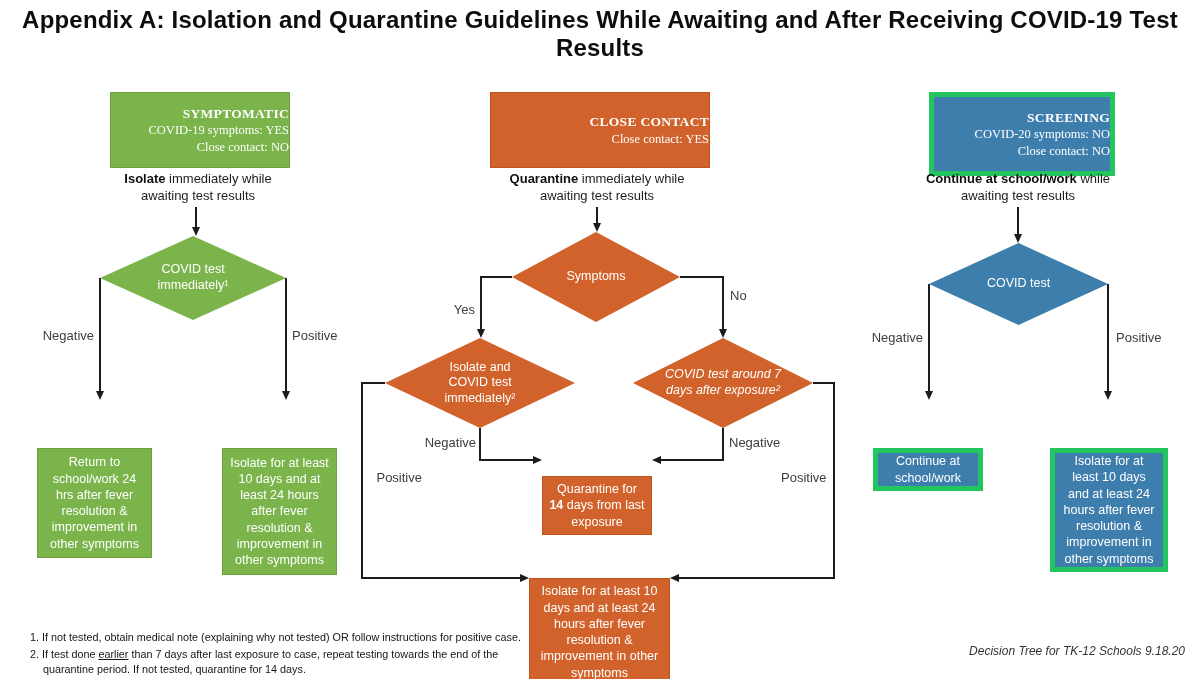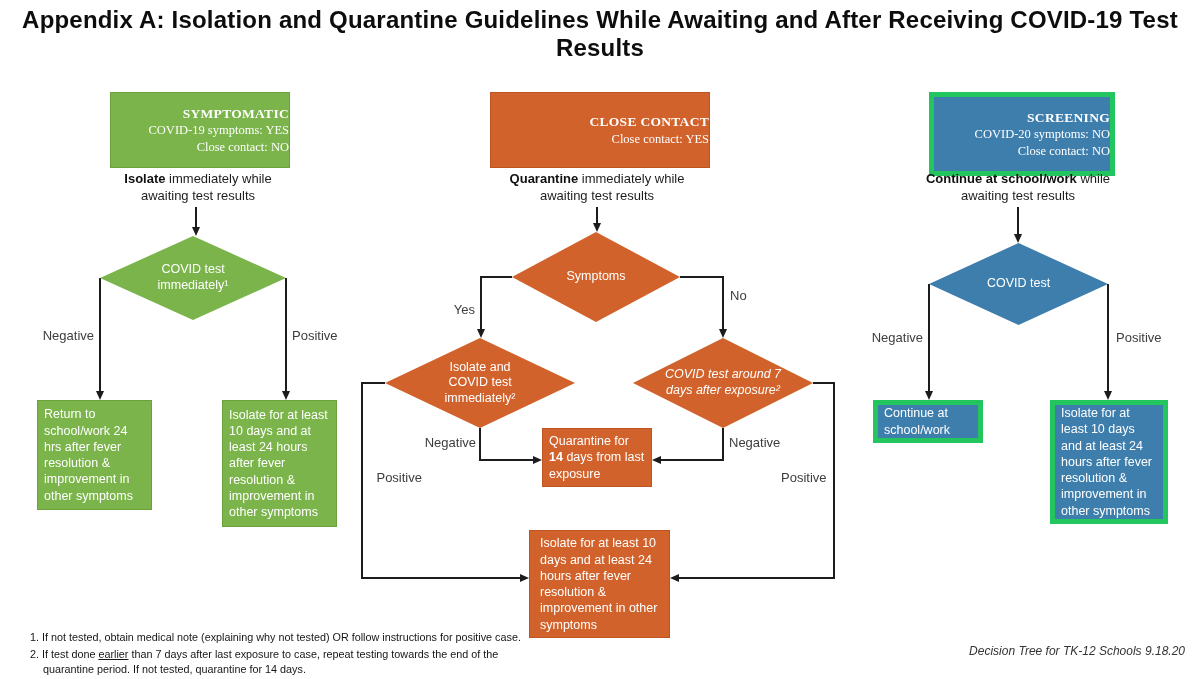--- a/index.html
+++ b/index.html
@@ -4,21 +4,21 @@
 <style>
   html,body{margin:0;padding:0;background:#fff;}
   body{width:1200px;height:679px;position:relative;overflow:hidden;
        font-family:"Liberation Sans","DejaVu Sans",sans-serif;color:#222;}
   .abs{position:absolute;}
   .title{left:0;top:6px;width:1200px;text-align:center;font-size:24px;font-weight:bold;color:#0d0d0d;letter-spacing:0.2px;}
   
   .hdr{color:#fff;text-align:right;display:flex;flex-direction:column;justify-content:center;line-height:1.32;font-family:Liberation Serif, serif;}
   .hdr .t{font-weight:bold;font-size:13.5px;letter-spacing:0.3px;}
   .hdr .s{font-size:12.5px;}
-  .node{color:#fff;text-align:left;font-size:12.5px;line-height:1.3;display:flex;align-items:center;justify-content:center;padding:4px 6px;box-sizing:border-box;}
+  .node{color:#fff;text-align:center;font-size:12.5px;line-height:1.3;display:flex;align-items:center;justify-content:center;padding:4px 6px;box-sizing:border-box;margin-top:48px;}
   .c-green{background:var(--c-symptomatic,#7ab44a);border:1px solid #6aa13b;}
   .c-orange{background:var(--c-close-contact,#d2622b);border:1px solid #bd5522;}
   .c-blue{background:var(--c-screening,#3e7ead);border:5px solid #22c55e;}
   .diamond{clip-path:polygon(50% 0,100% 50%,50% 100%,0 50%);border:none;color:#fff;text-align:center;font-size:12.5px;line-height:1.25;display:flex;align-items:center;justify-content:center;}
   .instr{text-align:center;font-size:13px;line-height:1.3;color:#1d1d1d;}
   .instr b{color:#111;text-align:center;}
   .edge{font-size:13px;color:#3d3d3d;}
   .r{text-align:right;}
   .foot{font-size:10.8px;color:#161616;line-height:1.35;}
   .hang{padding-left:13px;text-indent:-13px;max-width:470px;}

